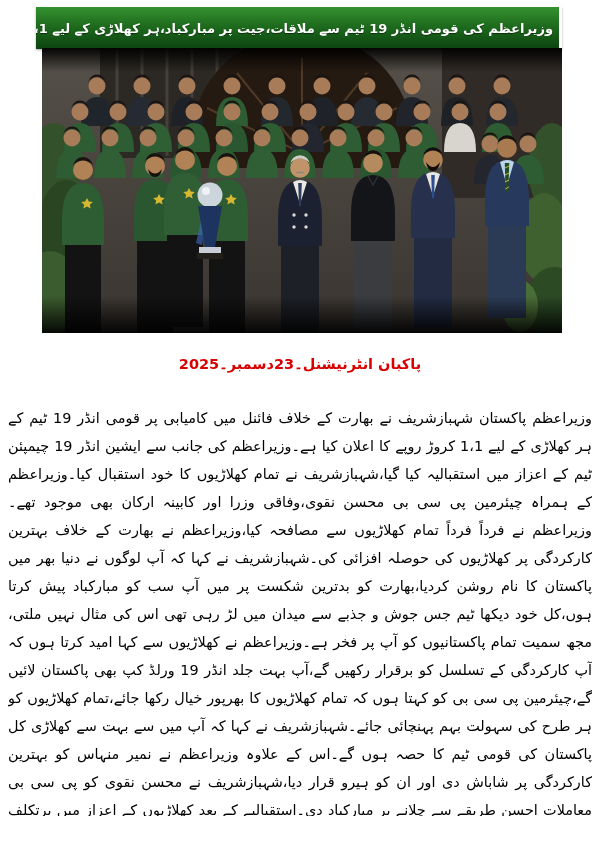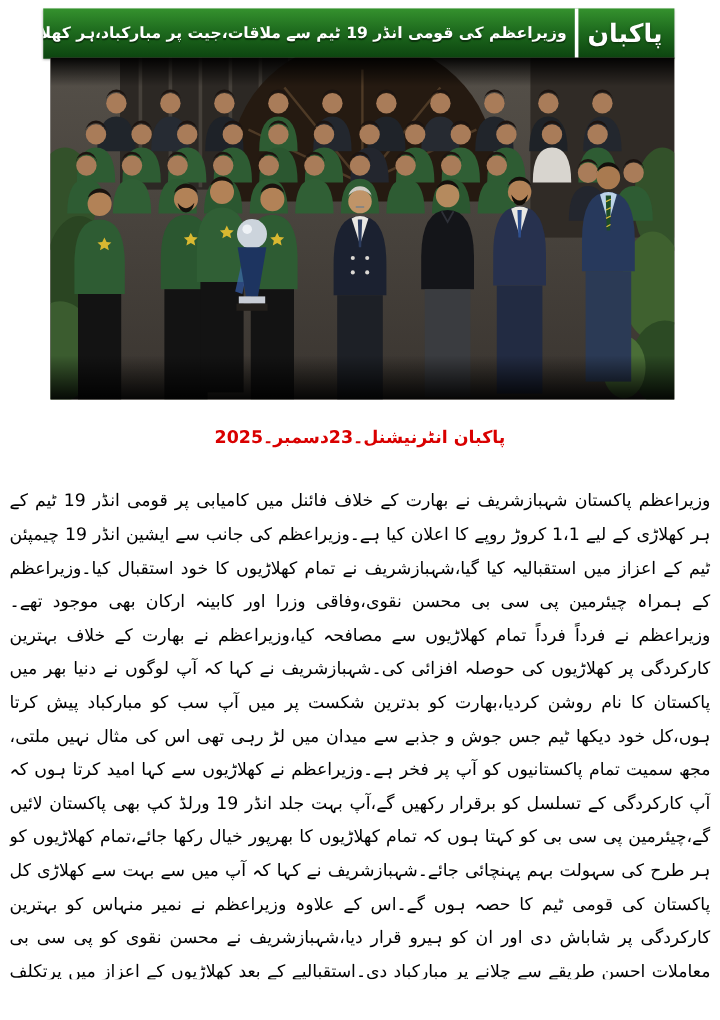--- a/index.html
+++ b/index.html
@@ -42,21 +42,20 @@
     direction:rtl;text-align:justify;color:#000;
     font-size:14.4px;line-height:28px;overflow:hidden;
   }
 </style>
 </head>
 <body>
 
 <div class="page">
 
   <div class="band">
-    <div class="brand">پاکبان</div>
     <div class="sep"></div>
     <div class="headline">وزیراعظم کی قومی انڈر 19 ٹیم سے ملاقات،جیت پر مبارکباد،ہر کھلاڑی کے لیے 1،1 کروڑ کا اعلان</div>
   </div>
 
   <div class="photo">
     <svg viewBox="0 0 520 285" width="520" height="285">
       <defs>
         <linearGradient id="wall" x1="0" y1="0" x2="0" y2="1">
           <stop offset="0" stop-color="#555049"></stop>
             <stop offset="1" stop-color="#3a3530"></stop>

